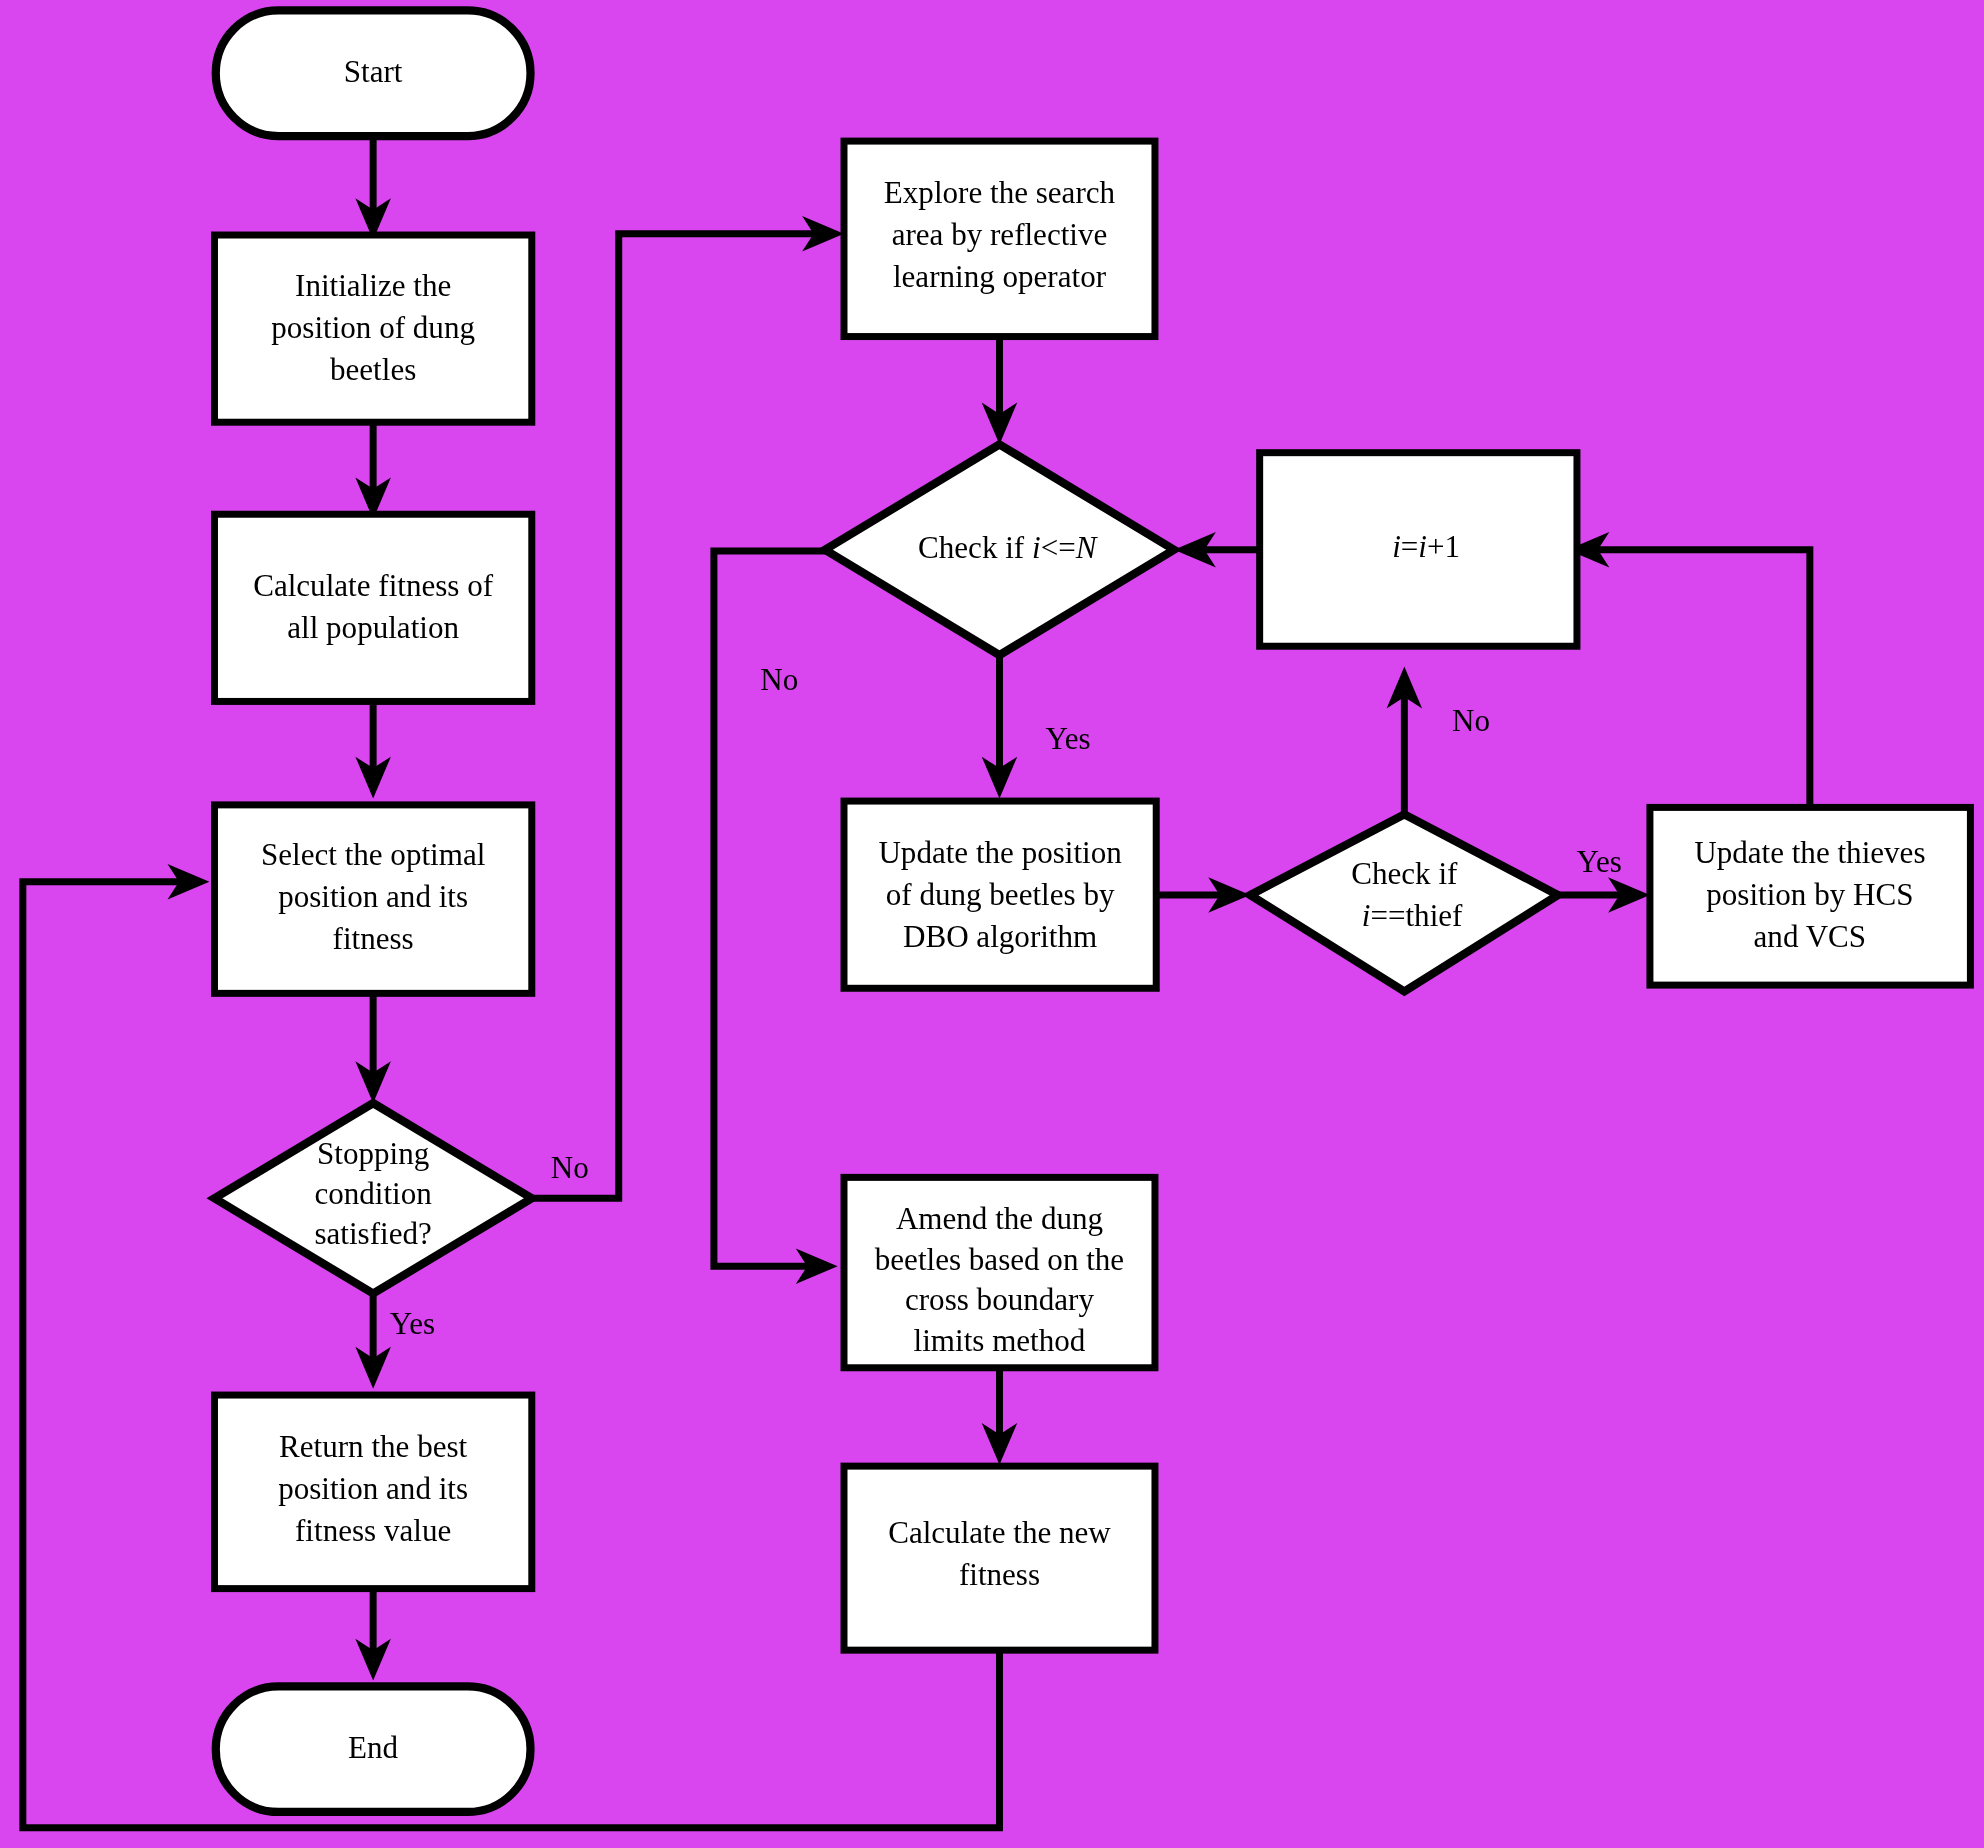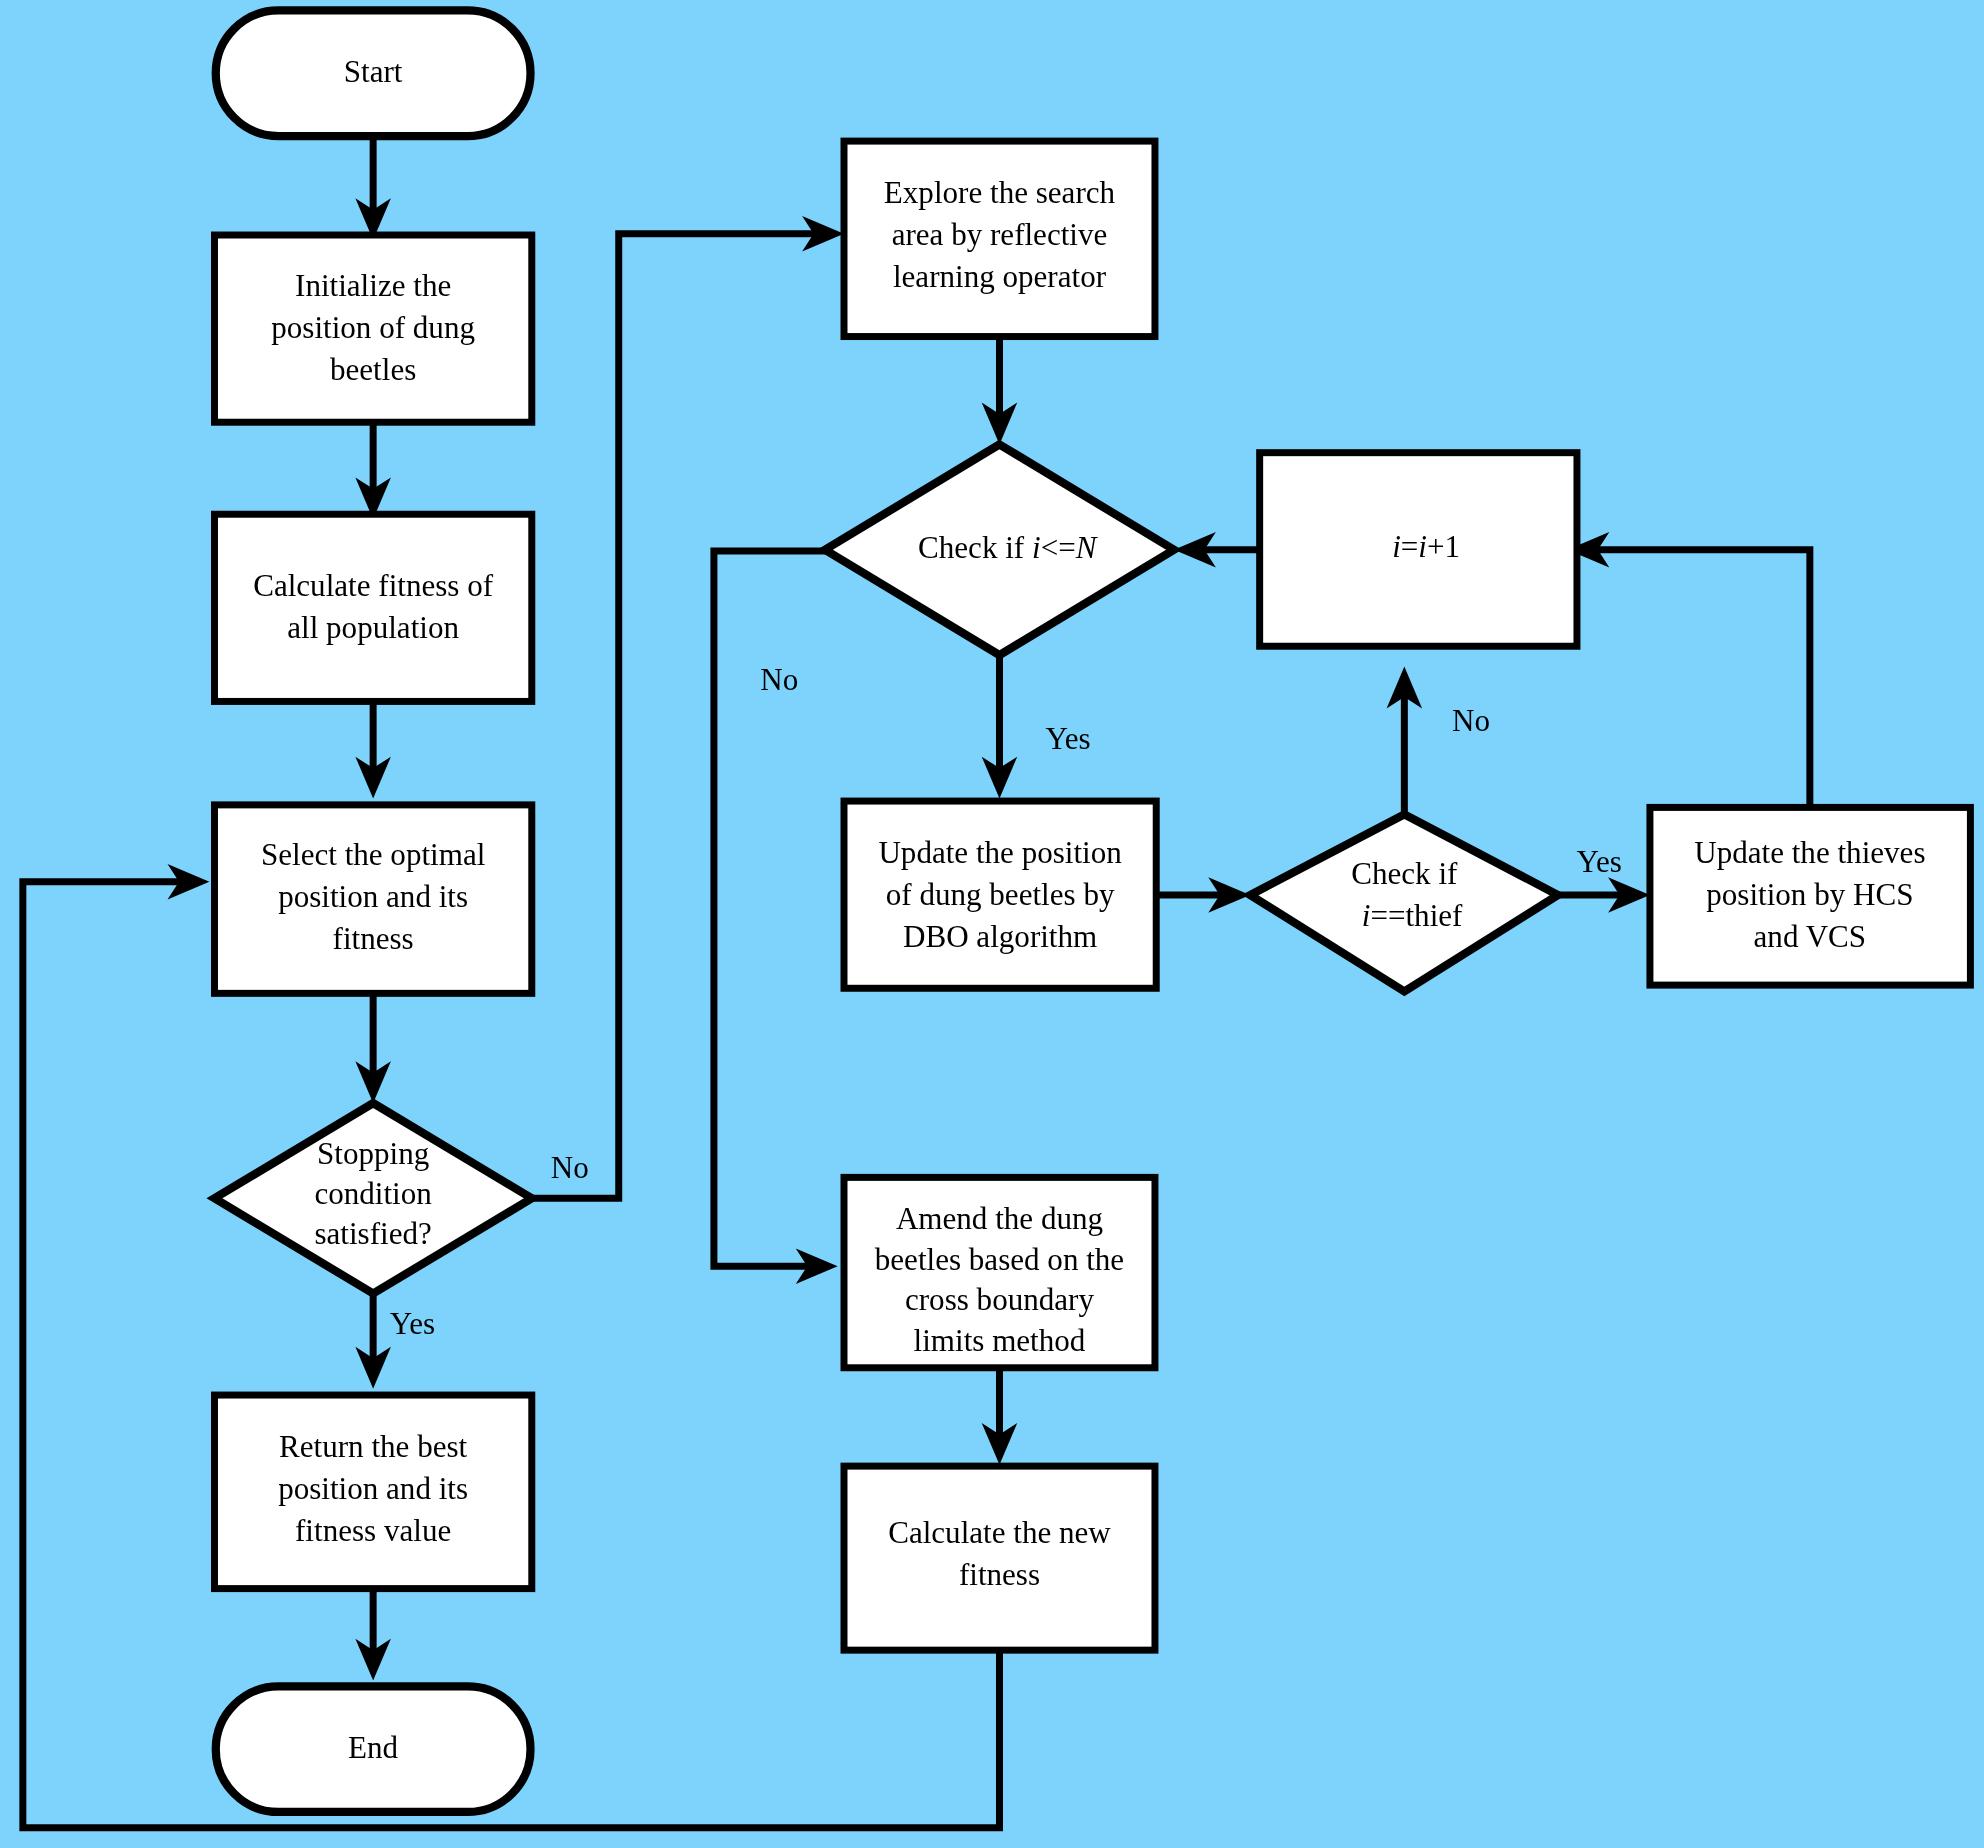--- a/index.html
+++ b/index.html
@@ -7,21 +7,21 @@
     padding: 0;
     background: #ffffff;
   }
   body {
     font-family: "Liberation Serif", "DejaVu Serif", serif;
   }
   #flowchart-root {
     position: relative;
     width: 1985px;
     height: 1849px;
-    background: #7dd3fc;
+    background: #d946ef;
     overflow: hidden;
   }
   svg.flow-canvas {
     display: block;
     width: 1985px;
     height: 1849px;
   }
   .node-shape {
     fill: #ffffff;
     stroke: #000000;

